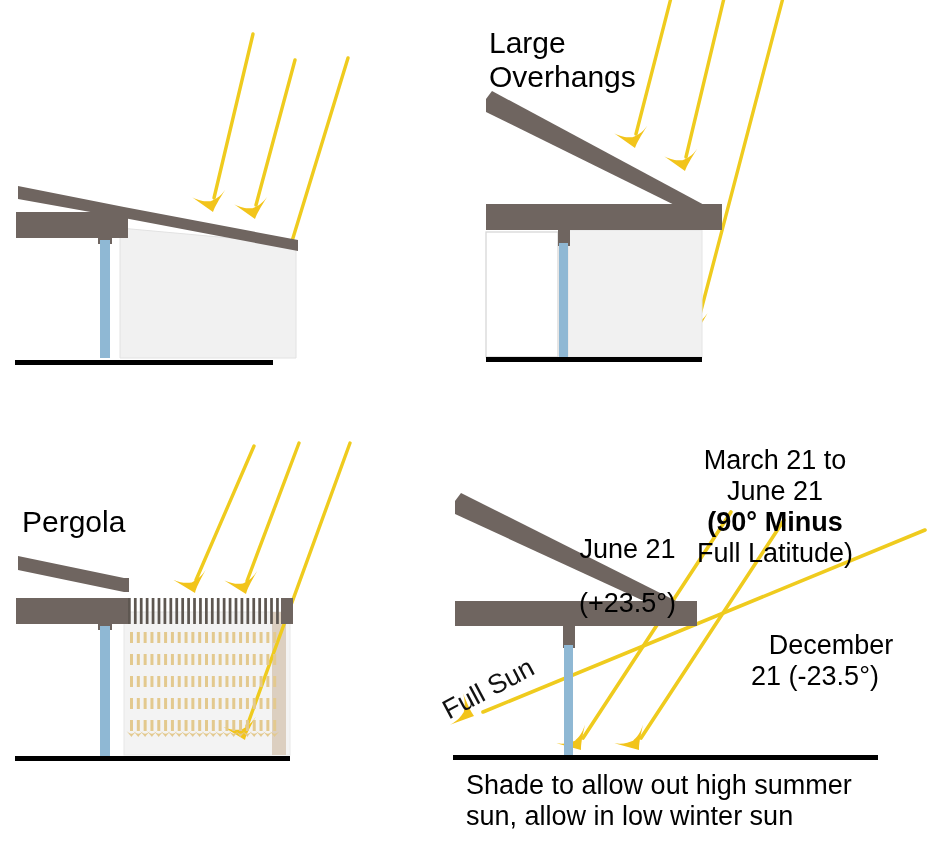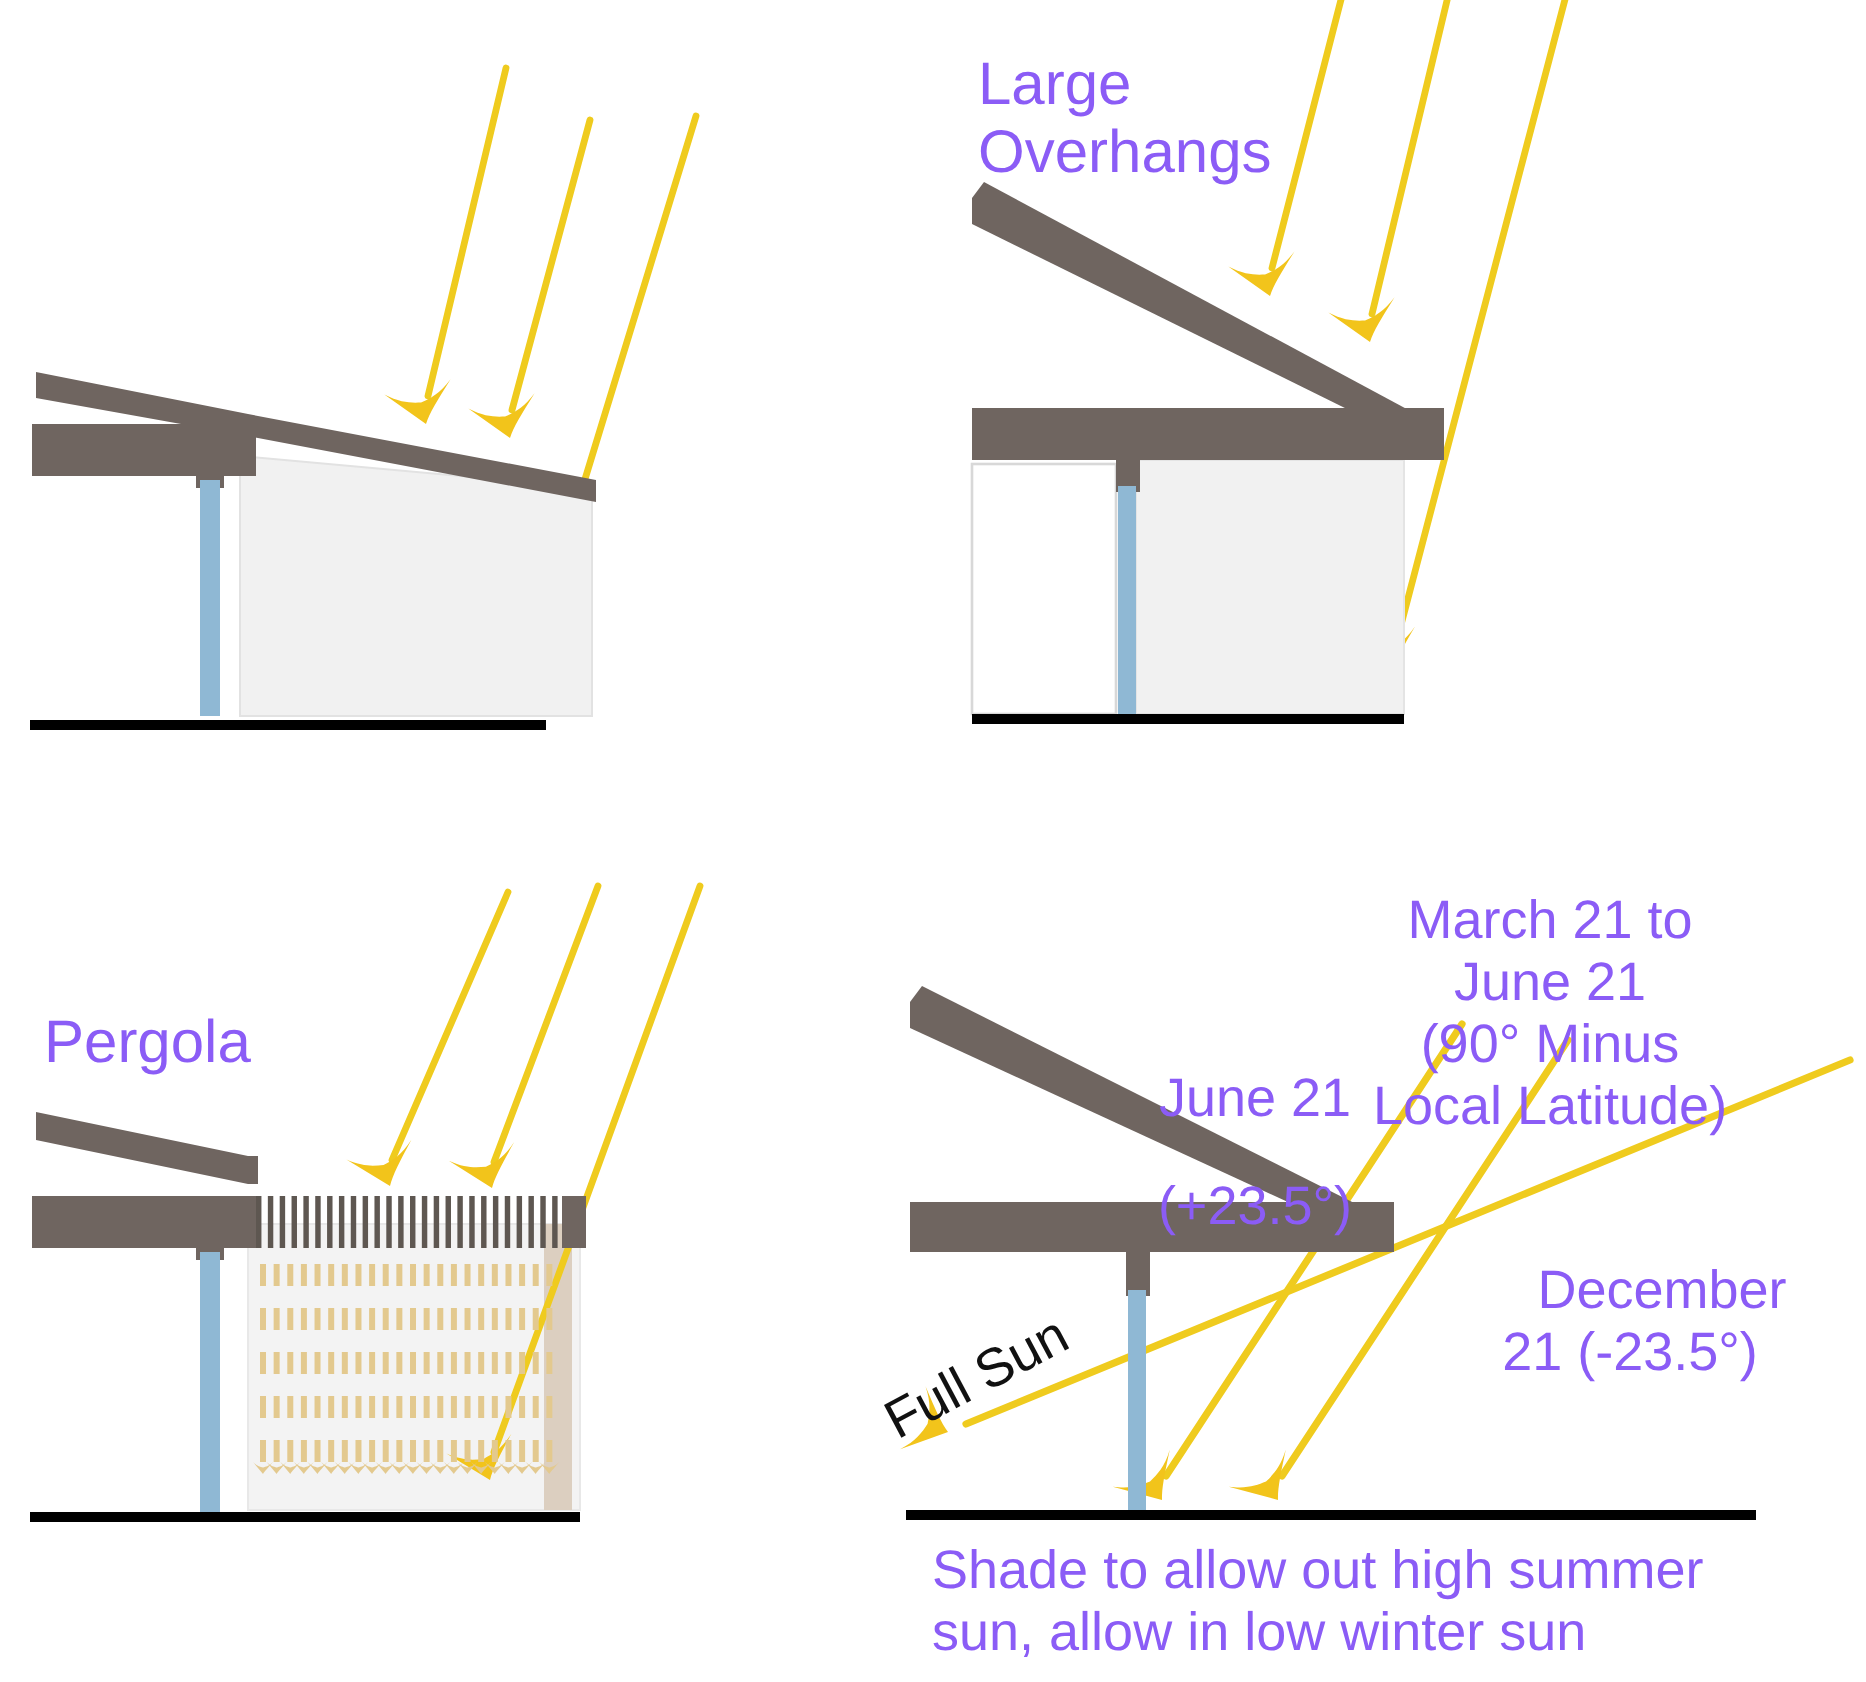--- a/index.html
+++ b/index.html
@@ -4,21 +4,21 @@
 <style>
   html,body{margin:0;padding:0;background:#ffffff;}
   body{
     width:933px;height:841px;
     font-family:"Liberation Sans","DejaVu Sans",sans-serif;
     color:#000000;
     overflow:hidden;
   }
   #stage{position:relative;width:933px;height:841px;background:#fff;}
   svg.layer{position:absolute;left:0;top:0;width:933px;height:841px;overflow:visible;}
-  .lbl{position:absolute;font-weight:400;color:#8b5cf6;line-height:1.12;white-space:pre;}
+  .lbl{position:absolute;font-weight:400;color:#000000;line-height:1.12;white-space:pre;}
   .lbl.big{font-size:30px;}
   .lbl.med{font-size:27px;}
   .lbl.cap{font-size:27px;}
   .right{text-align:center;margin-top:36px;}
   #fullsun{
     position:absolute;font-size:27px;color:#111;
     transform:rotate(-28deg);transform-origin:left bottom;
   }
 </style>
 </head>
@@ -330,22 +330,22 @@
   </svg>
 
 
   <div class="lbl big" style="left:489px;top:26px;">Large</div>
   <div class="lbl big" style="left:489px;top:60px;">Overhangs</div>
 
   <div class="lbl big" style="left:22px;top:505px;">Pergola</div>
 
   <div class="lbl med right" style="left:620px;top:409px;width:310px;">March 21 to</div>
   <div class="lbl med right" style="left:620px;top:440px;width:310px;">June 21</div>
-  <div class="lbl med right" style="left:620px;top:471px;width:310px;">(90° Minus</div>
-  <div class="lbl med right" style="left:620px;top:502px;width:310px;">Local Latitude)</div>
+  <div class="lbl med right" style="left:620px;top:471px;width:310px;font-weight:bold;">(90° Minus</div>
+  <div class="lbl med right" style="left:620px;top:502px;width:310px;">Full Latitude)</div>
 
   <div class="lbl med right" style="left:540px;top:498px;width:175px;">June 21</div>
   <div class="lbl med right" style="left:540px;top:552px;width:175px;">(+23.5°)</div>
 
   <div class="lbl med right" style="left:716px;top:594px;width:230px;">December</div>
   <div class="lbl med right" style="left:700px;top:625px;width:230px;">21 (-23.5°)</div>
 
   <div id="fullsun" style="left:452px;top:695px;">Full Sun</div>
 
   <div class="lbl cap" style="left:466px;top:770px;">Shade to allow out high summer</div>

